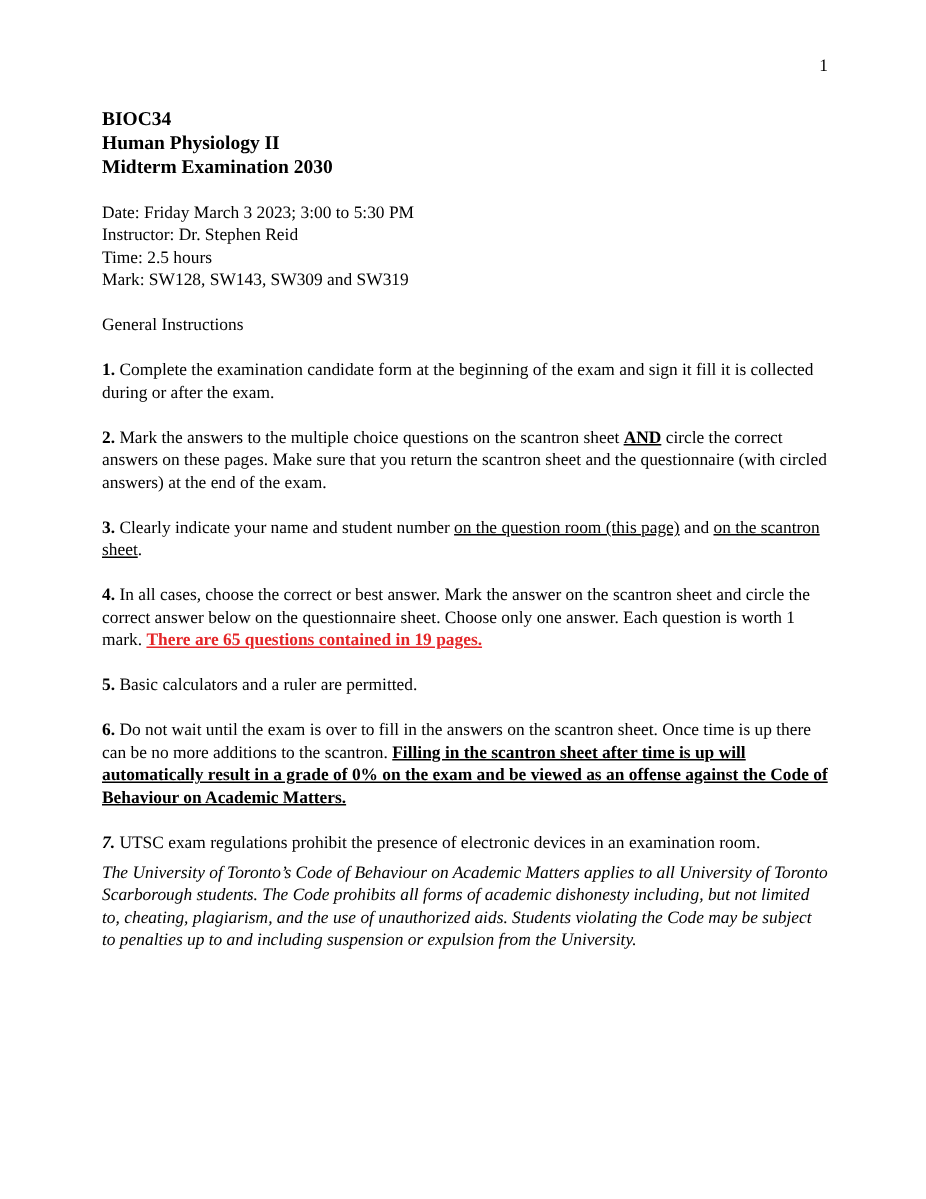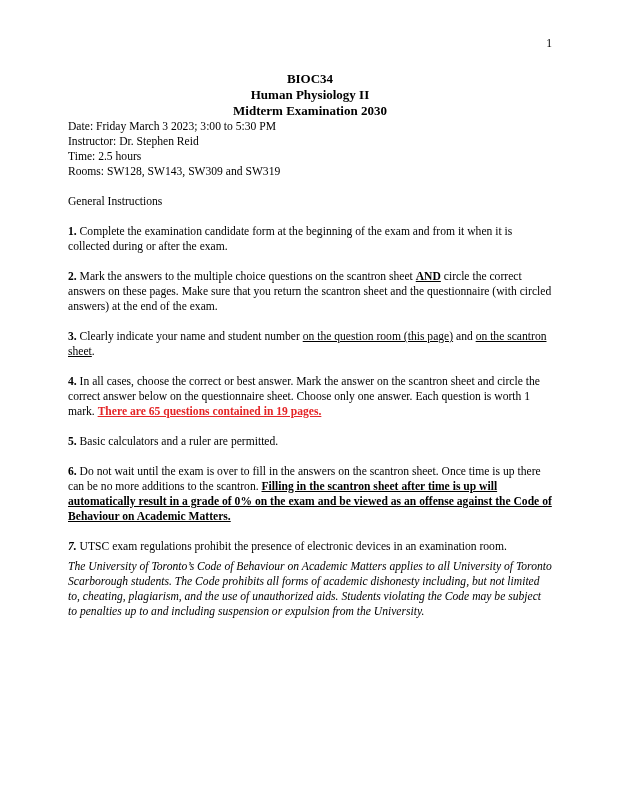--- a/index.html
+++ b/index.html
@@ -13,26 +13,25 @@
     padding: 36px 65px 0 68px;
     font-family: "Liberation Serif", serif;
     font-size: 11.6px;
     line-height: 15px;
     color: #000000;
     overflow: hidden;
   }
   .page-number { text-align: right; }
   .title-block {
     margin-top: 20px;
-    text-align: center;
     font-weight: bold;
     font-size: 13px;
     line-height: 16px;
   }
-  .details { }
+  .details { margin-top: 15px; }
   .section-heading { margin-top: 15px; font-weight: normal; }
   .paragraph { margin-top: 15px; }
   .notice { margin-top: 5px; font-style: italic; }
   .seg-bold { font-weight: bold; }
   .seg-underline { text-decoration: underline; }
   .seg-italic { font-style: italic; }
   .seg-red { color: #e42527; margin-top: 28px; }
 </style>
 </head>
 <body>
@@ -43,26 +42,26 @@
   <div class="title-block">
     <div>BIOC34</div>
     <div>Human Physiology II</div>
     <div>Midterm Examination 2030</div>
   </div>
 
   <div class="details">
     <div>Date: Friday March 3 2023; 3:00 to 5:30 PM</div>
     <div>Instructor: Dr. Stephen Reid</div>
     <div>Time: 2.5 hours</div>
-    <div>Rooms: SW128, SW143, SW309 and SW319</div>
+    <div>Mark: SW128, SW143, SW309 and SW319</div>
   </div>
 
   <div class="section-heading">General Instructions</div>
 
-  <div class="paragraph"><span class="seg-bold">1.</span><span> Complete the examination candidate form at the beginning of the exam and from it when it is collected during or after the exam.</span></div>
+  <div class="paragraph"><span class="seg-bold">1.</span><span> Complete the examination candidate form at the beginning of the exam and sign it fill it is collected during or after the exam.</span></div>
   <div class="paragraph"><span class="seg-bold">2.</span><span> Mark the answers to the multiple choice questions on the scantron sheet </span><span class="seg-bold seg-underline">AND</span><span> circle the correct answers on these pages. Make sure that you return the scantron sheet and the questionnaire (with circled answers) at the end of the exam.</span></div>
   <div class="paragraph"><span class="seg-bold">3.</span><span> Clearly indicate your name and student number </span><span class="seg-underline">on the question room (this page)</span><span> and </span><span class="seg-underline">on the scantron sheet</span><span>.</span></div>
   <div class="paragraph"><span class="seg-bold">4.</span><span> In all cases, choose the correct or best answer. Mark the answer on the scantron sheet and circle the correct answer below on the questionnaire sheet. Choose only one answer. Each question is worth 1 mark. </span><span class="seg-bold seg-underline seg-red" style="color: rgb(228, 37, 39);">There are 65 questions contained in 19 pages.</span></div>
   <div class="paragraph"><span class="seg-bold">5.</span><span> Basic calculators and a ruler are permitted.</span></div>
   <div class="paragraph"><span class="seg-bold">6.</span><span> Do not wait until the exam is over to fill in the answers on the scantron sheet. Once time is up there can be no more additions to the scantron. </span><span class="seg-bold seg-underline">Filling in the scantron sheet after time is up will automatically result in a grade of 0% on the exam and be viewed as an offense against the Code of Behaviour on Academic Matters.</span></div>
   <div class="paragraph"><span class="seg-bold seg-italic">7.</span><span> UTSC exam regulations prohibit the presence of electronic devices in an examination room.</span></div>
 
   <div class="notice">The University of Toronto’s Code of Behaviour on Academic Matters applies to all University of Toronto Scarborough students. The Code prohibits all forms of academic dishonesty including, but not limited to, cheating, plagiarism, and the use of unauthorized aids. Students violating the Code may be subject to penalties up to and including suspension or expulsion from the University.</div>
 </div>
 

